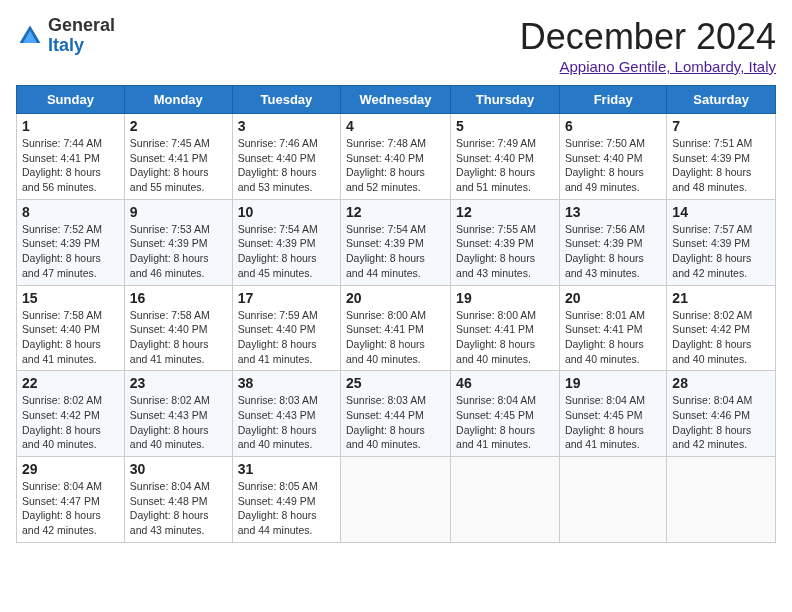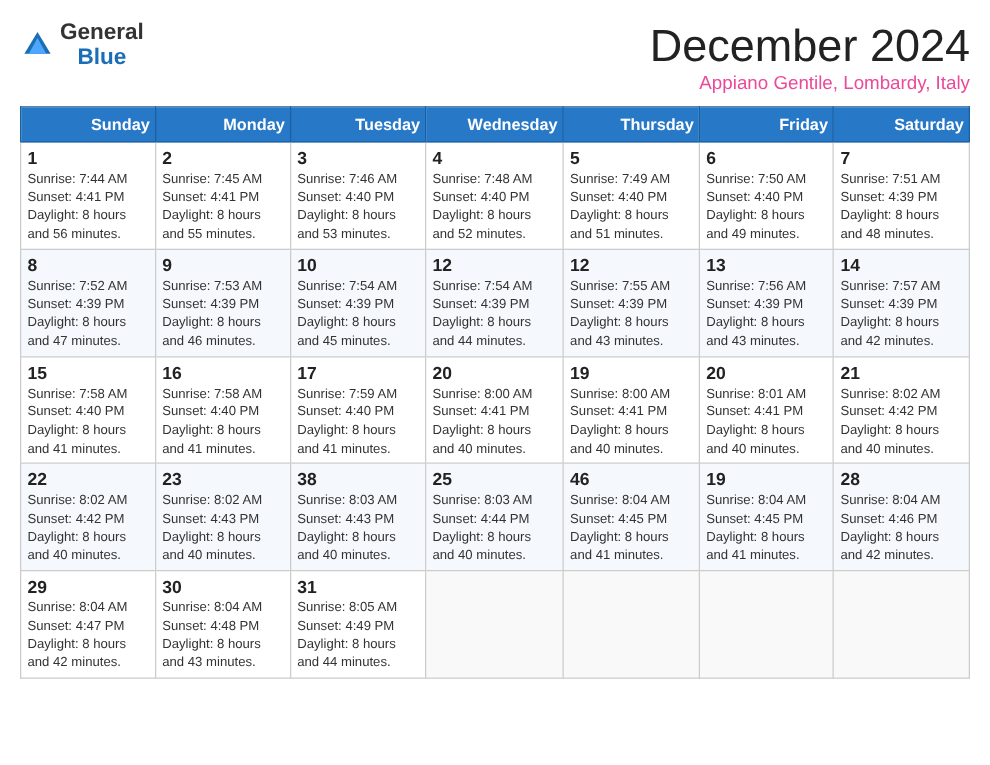--- a/index.html
+++ b/index.html
@@ -19,51 +19,51 @@
     .logo {
       display: flex;
       align-items: center;
     }
     .logo-text {
       display: flex;
       flex-direction: column;
       font-size: 18px;
       font-weight: bold;
       line-height: 1.1;
-      text-align: center;
     }
     .logo-text .general { color: #333; }
     .logo-text .blue { color: #1a6eb5; }
     .logo-icon {
       width: 28px;
       height: 28px;
       margin-right: 4px;
     }
     .title-block {
       text-align: right;
     }
     .month-title {
       font-size: 36px;
       font-weight: normal;
       color: #222;
     }
     .location-title {
       font-size: 15px;
-      color: #ec4899;
+      color: #4c1d95;
+      text-decoration: underline;
     }
     .calendar-table {
       width: 100%;
       border-collapse: collapse;
       font-size: 11px;
     }
     .calendar-table thead tr th {
       background-color: #2878c8;
       color: #fff;
       padding: 6px 4px;
-      text-align: right;
+      text-align: center;
       font-size: 13px;
       font-weight: bold;
       border: 1px solid #1a5fa0;
     }
     .calendar-table tbody tr td {
       border: 1px solid #ccc;
       padding: 4px 5px;
       vertical-align: top;
       width: 113px;
       min-height: 70px;
@@ -92,21 +92,21 @@
 <body>
 
 <div class="header-section">
   <div class="logo">
     <svg class="logo-icon" viewBox="0 0 40 40">
       <polygon points="20,5 35,30 5,30" fill="#1a6eb5"></polygon>
       <polygon points="20,12 30,30 10,30" fill="#4da6ff"></polygon>
     </svg>
     <div class="logo-text">
       <span class="general">General</span>
-      <span class="blue">Blue</span>
+      <span class="blue">Italy</span>
     </div>
   </div>
   <div class="title-block">
     <div class="month-title">December 2024</div>
     <div class="location-title">Appiano Gentile, Lombardy, Italy</div>
   </div>
 </div>
 
 <table class="calendar-table">
   <thead>

